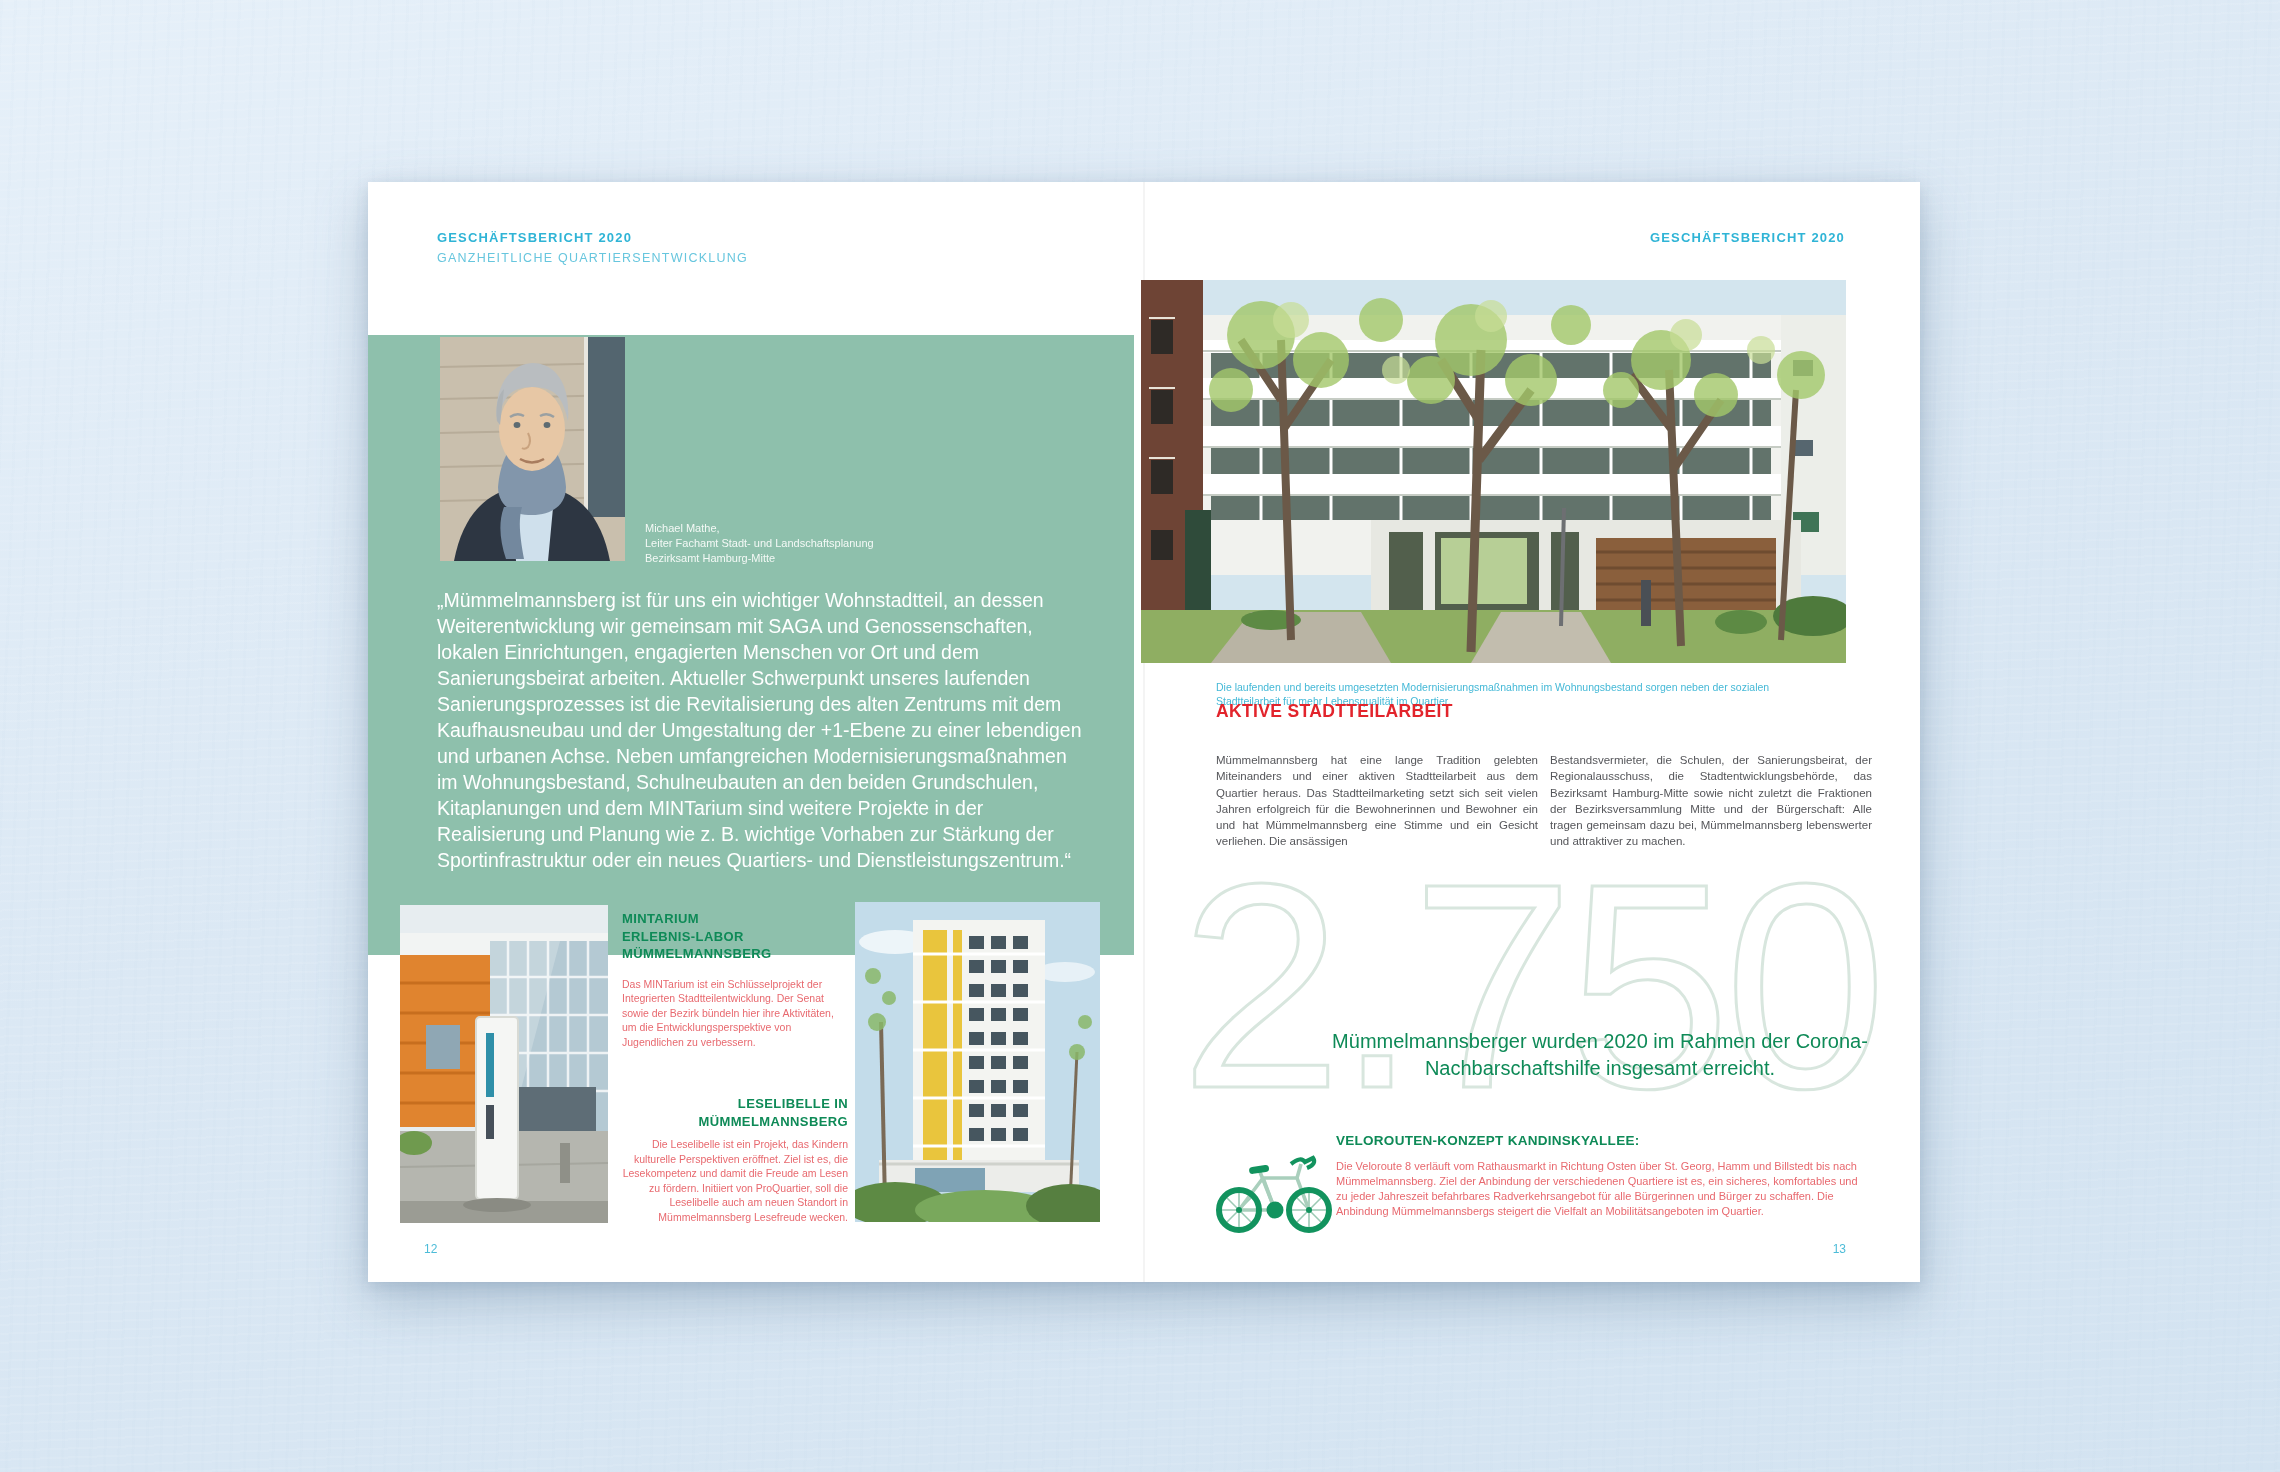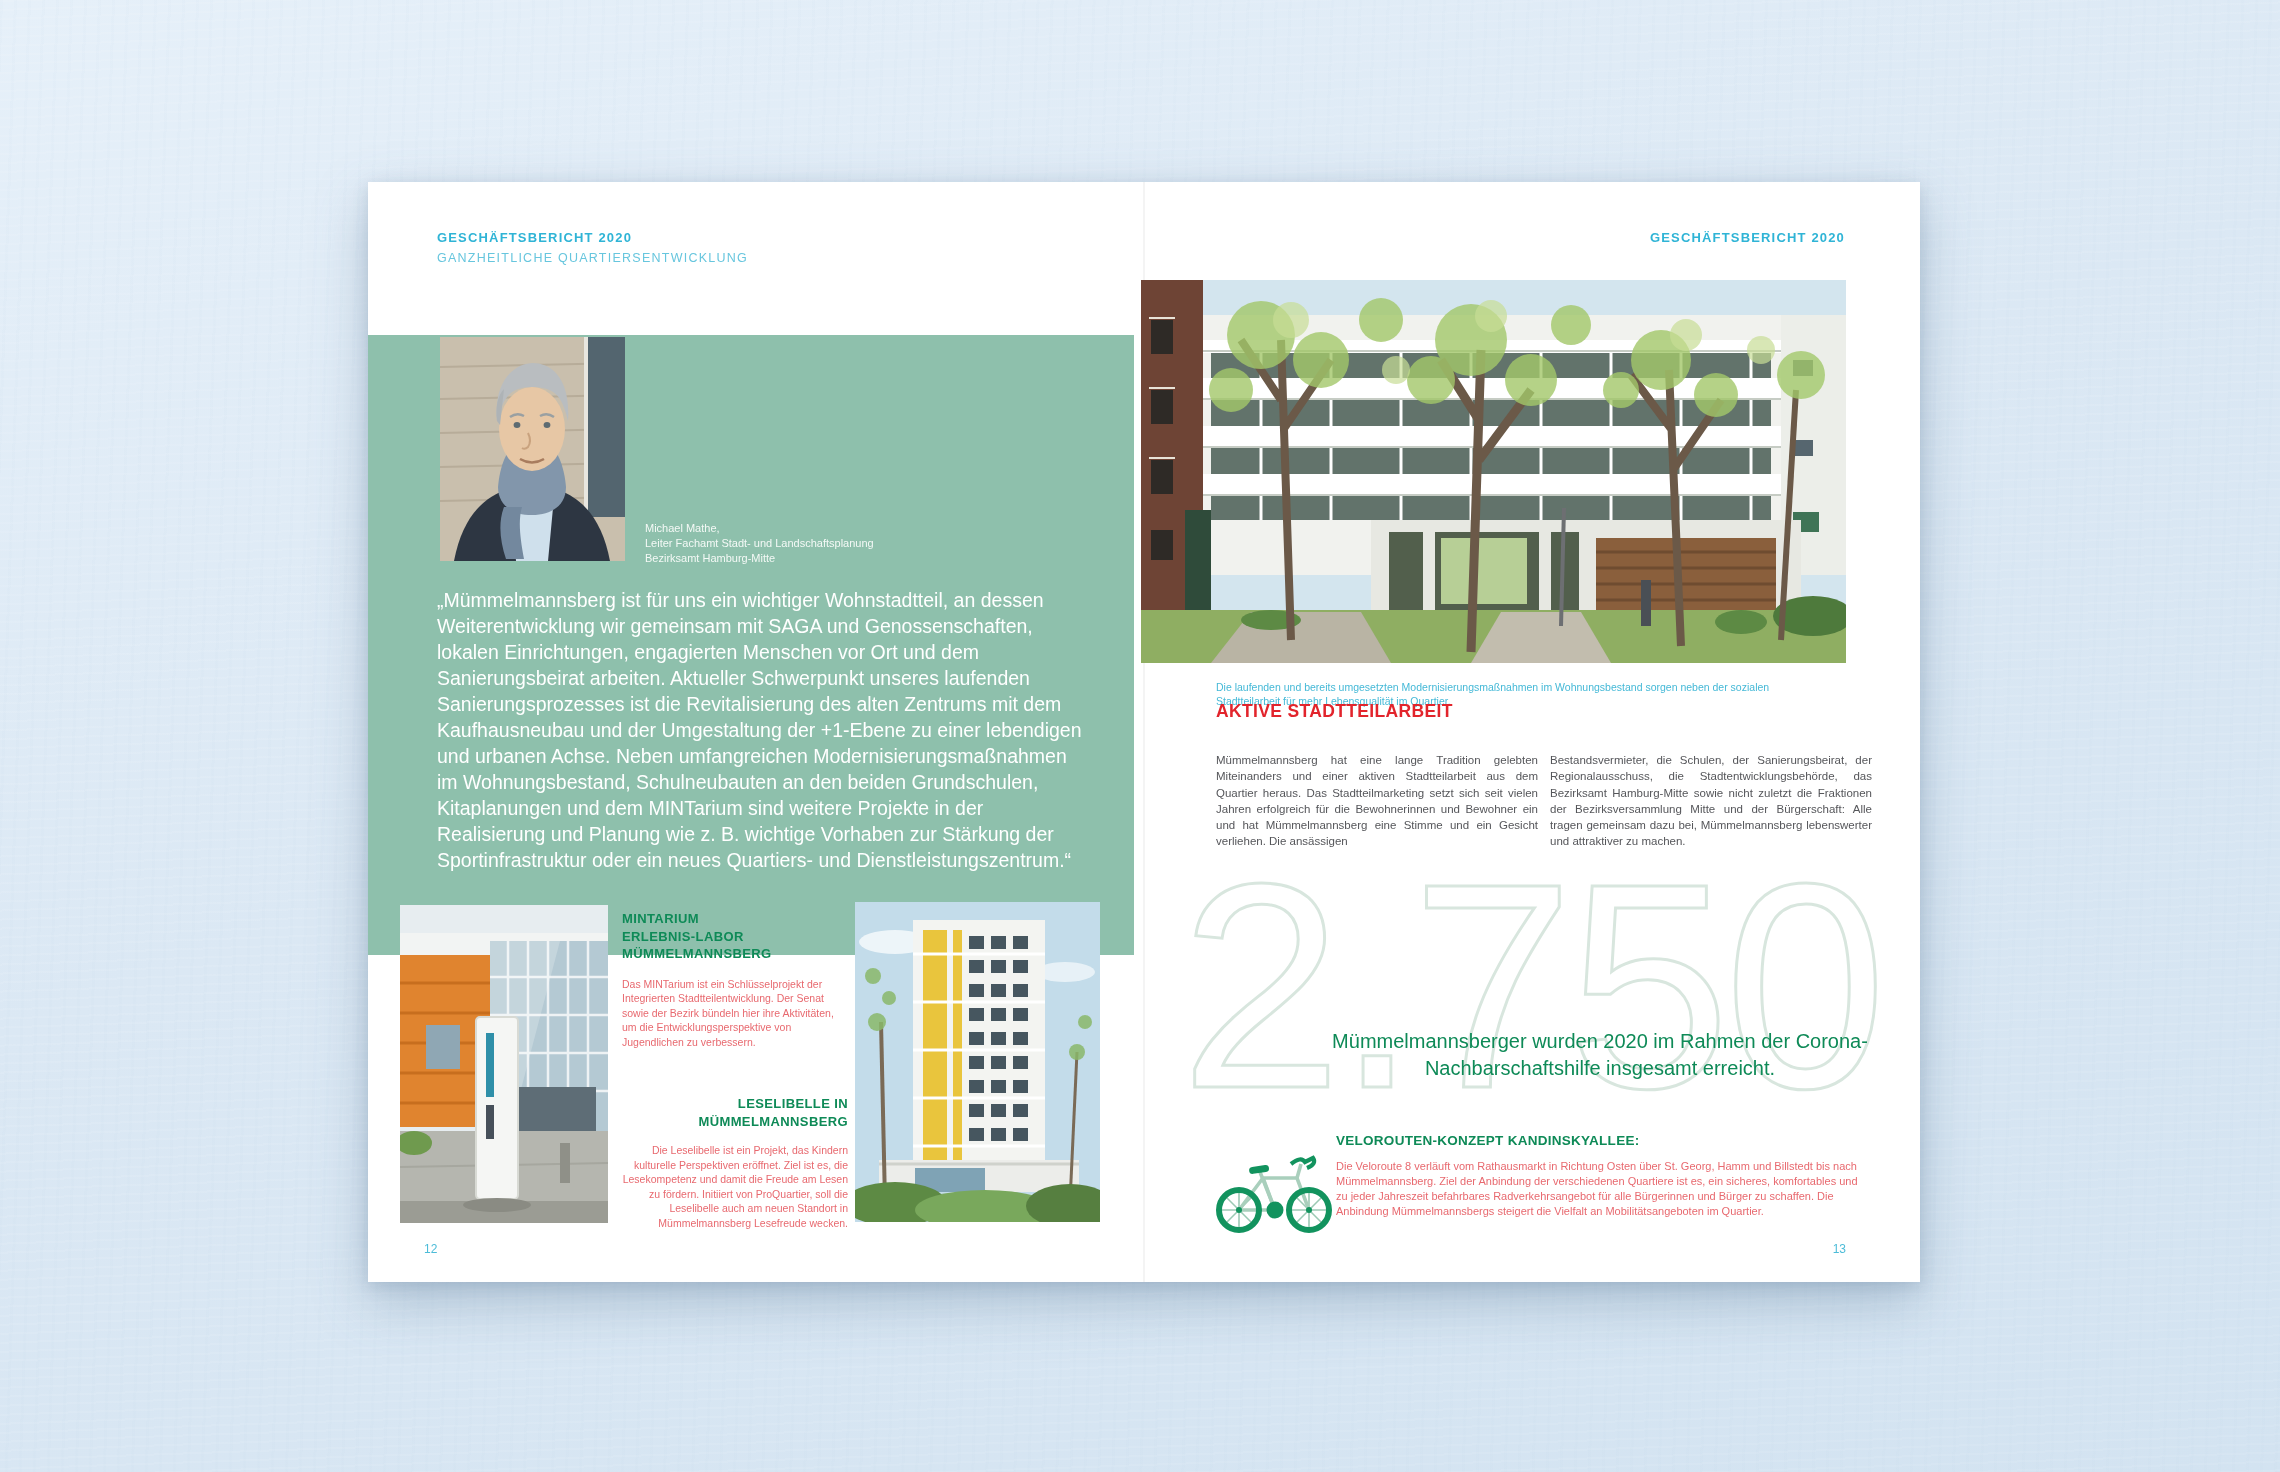--- a/index.html
+++ b/index.html
@@ -31,21 +31,21 @@
   .pn-l{left:56px;} .pn-r{right:74px;text-align:center;}
   .photo{position:absolute;overflow:hidden;}
   .mint-photo{left:32px;top:723px;width:208px;height:318px;}
   .tower-photo{left:487px;top:720px;width:245px;height:320px;}
   .big-photo{left:773px;top:98px;width:705px;height:383px;}
   .mint-col{position:absolute;left:254px;top:728px;width:226px;}
   .g-title{color:#0e8a57;font-weight:bold;font-size:13px;line-height:17.5px;letter-spacing:.03em;}
   .salmon{color:#e8696f;font-size:10.5px;line-height:14.5px;}
   .mint-body{margin-top:14px;}
   .lese-block{position:absolute;left:254px;top:913px;width:226px;text-align:right;}
-  .lese-body{margin-top:13px;}
+  .lese-body{margin-top:7px;}
   .photo-cap{position:absolute;left:848px;top:498px;width:600px;color:#45b9d7;font-size:10.5px;line-height:14px;}
   .aktiv-title{position:absolute;left:848px;top:519px;font-size:17.5px;font-weight:bold;color:#e2242c;letter-spacing:.02em;}
   .cols{position:absolute;left:848px;top:570px;width:656px;display:flex;gap:12px;}
   .col{width:322px;color:#55565a;font-size:11.5px;line-height:16.3px;text-align:justify;}
   .bignum{
     position:absolute;left:812px;top:688px;width:730px;height:250px;z-index:1;
     font-size:292px;line-height:232px;letter-spacing:-6px;font-weight:normal;
     color:#e7efe9;-webkit-text-fill-color:transparent;-webkit-text-stroke:3px #d8e6de;
     text-align:left;pointer-events:none;
   }

